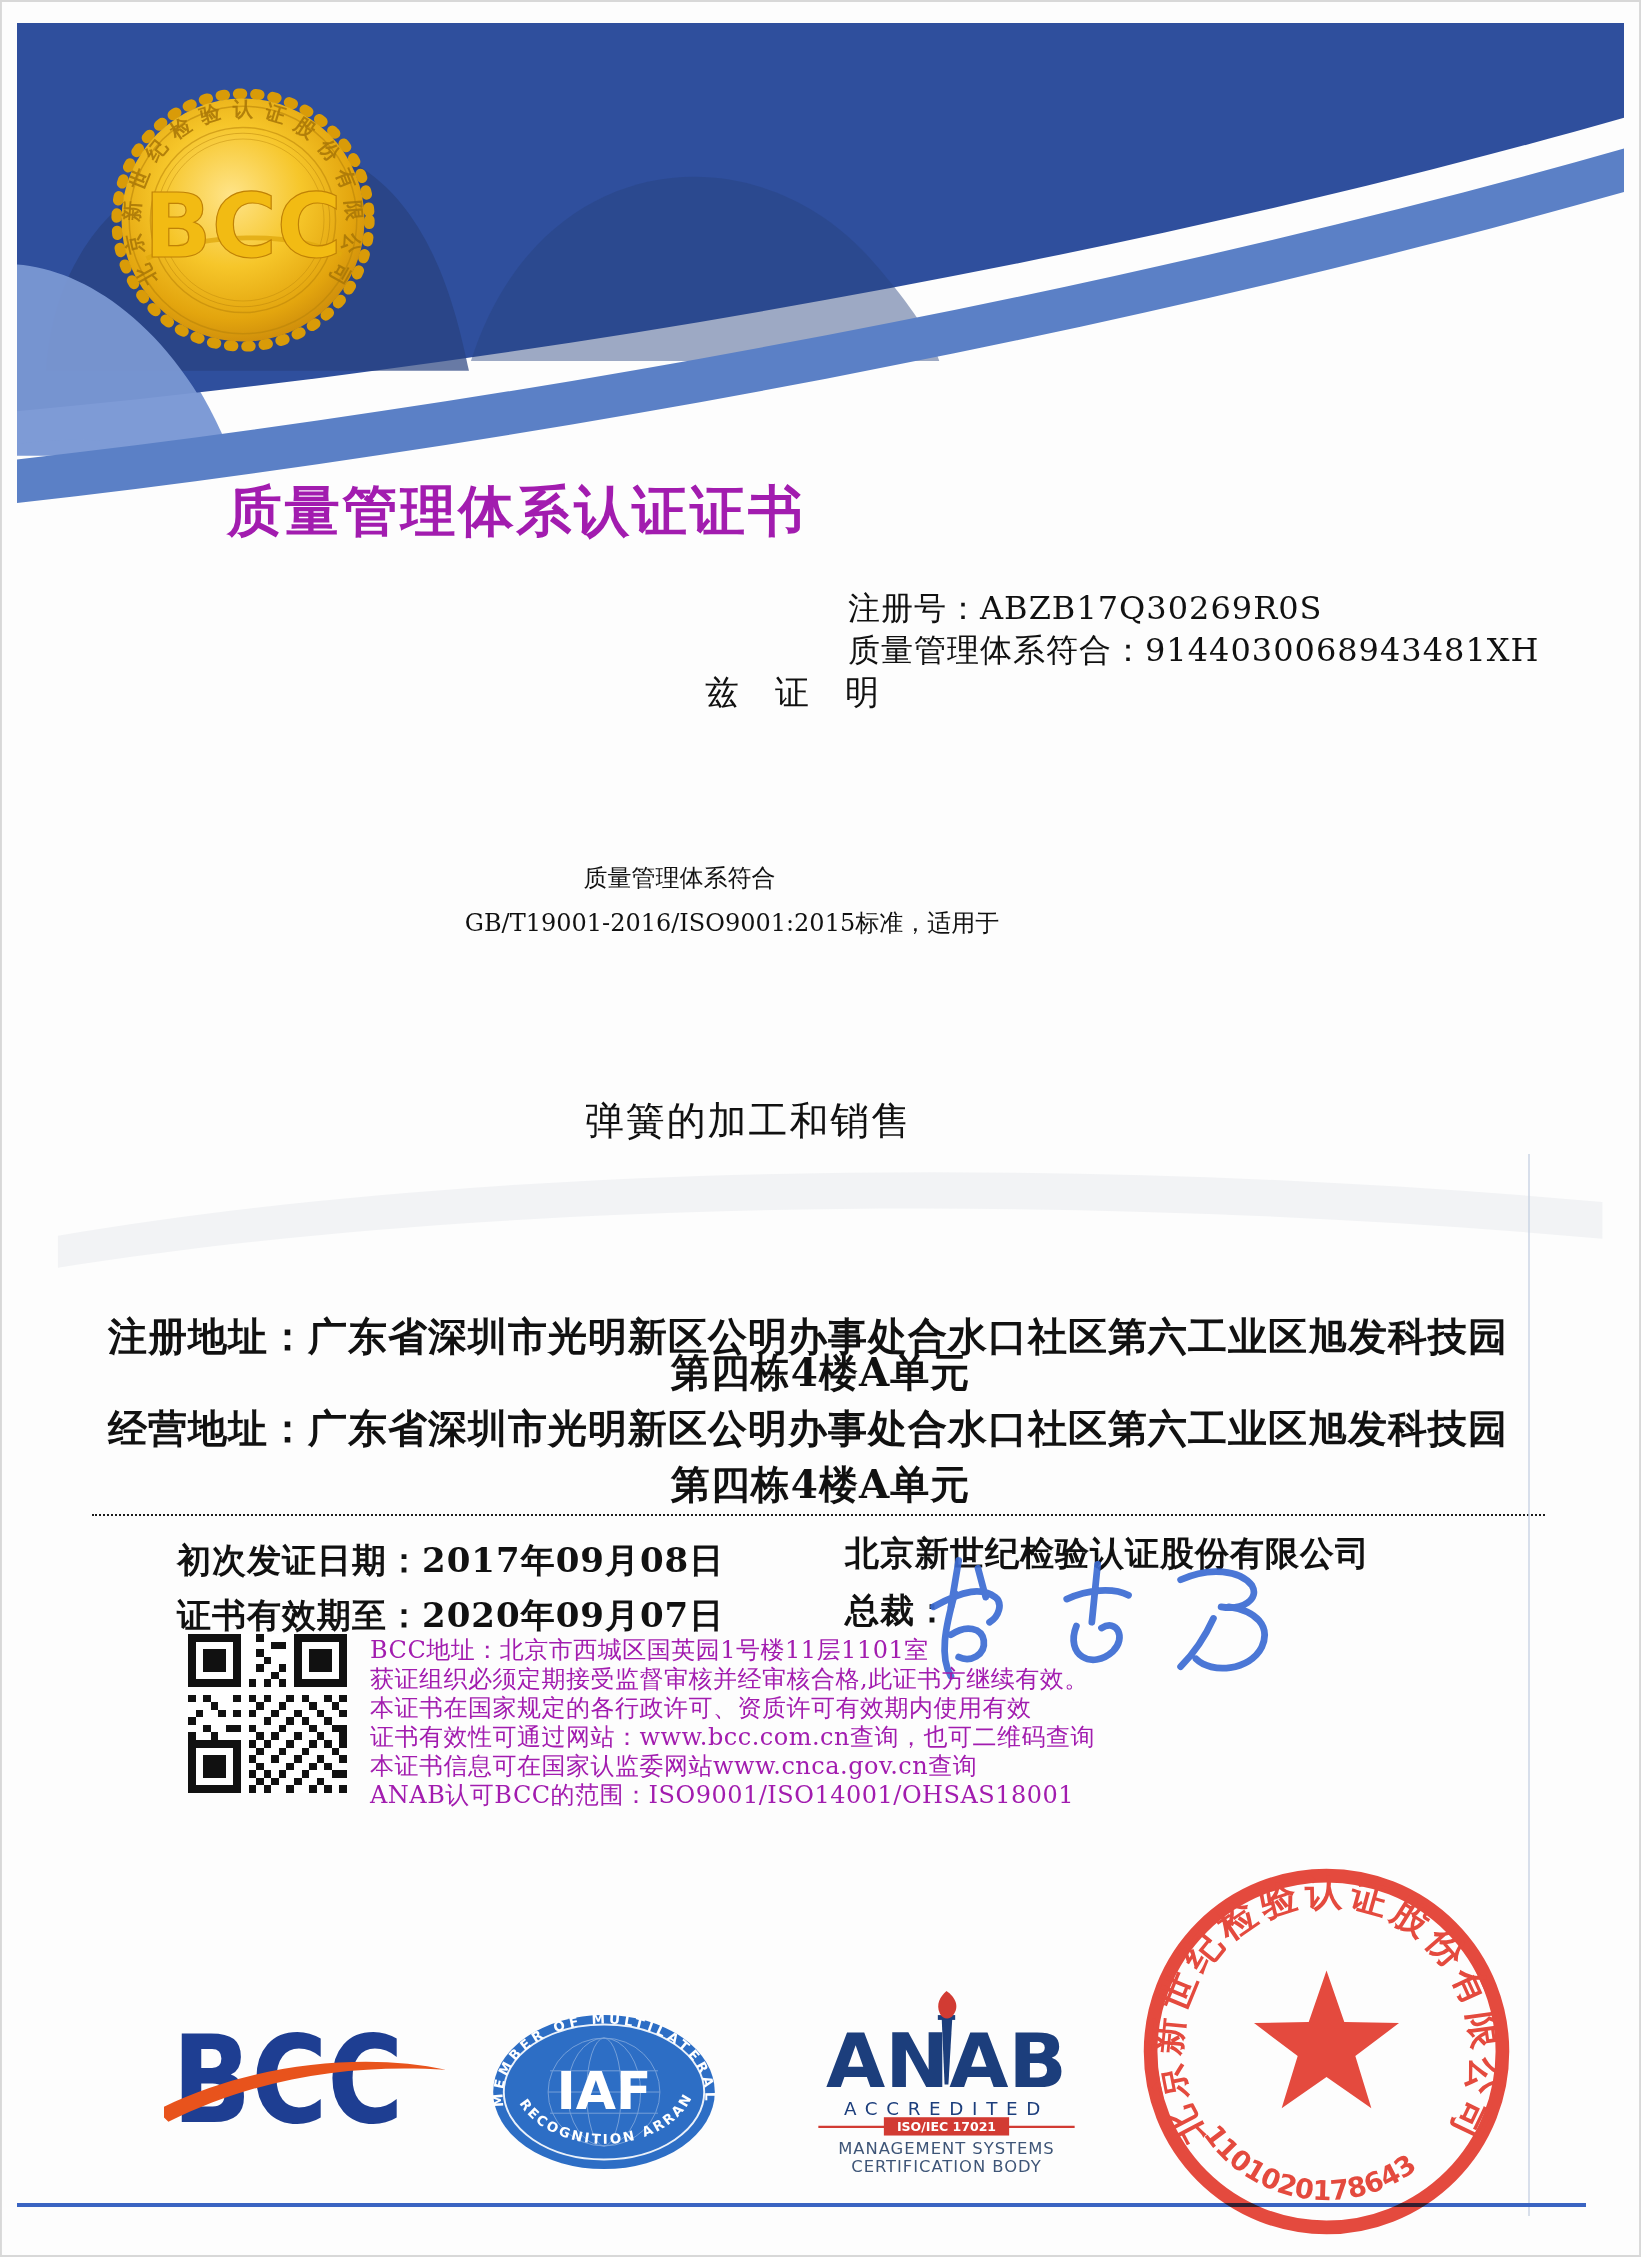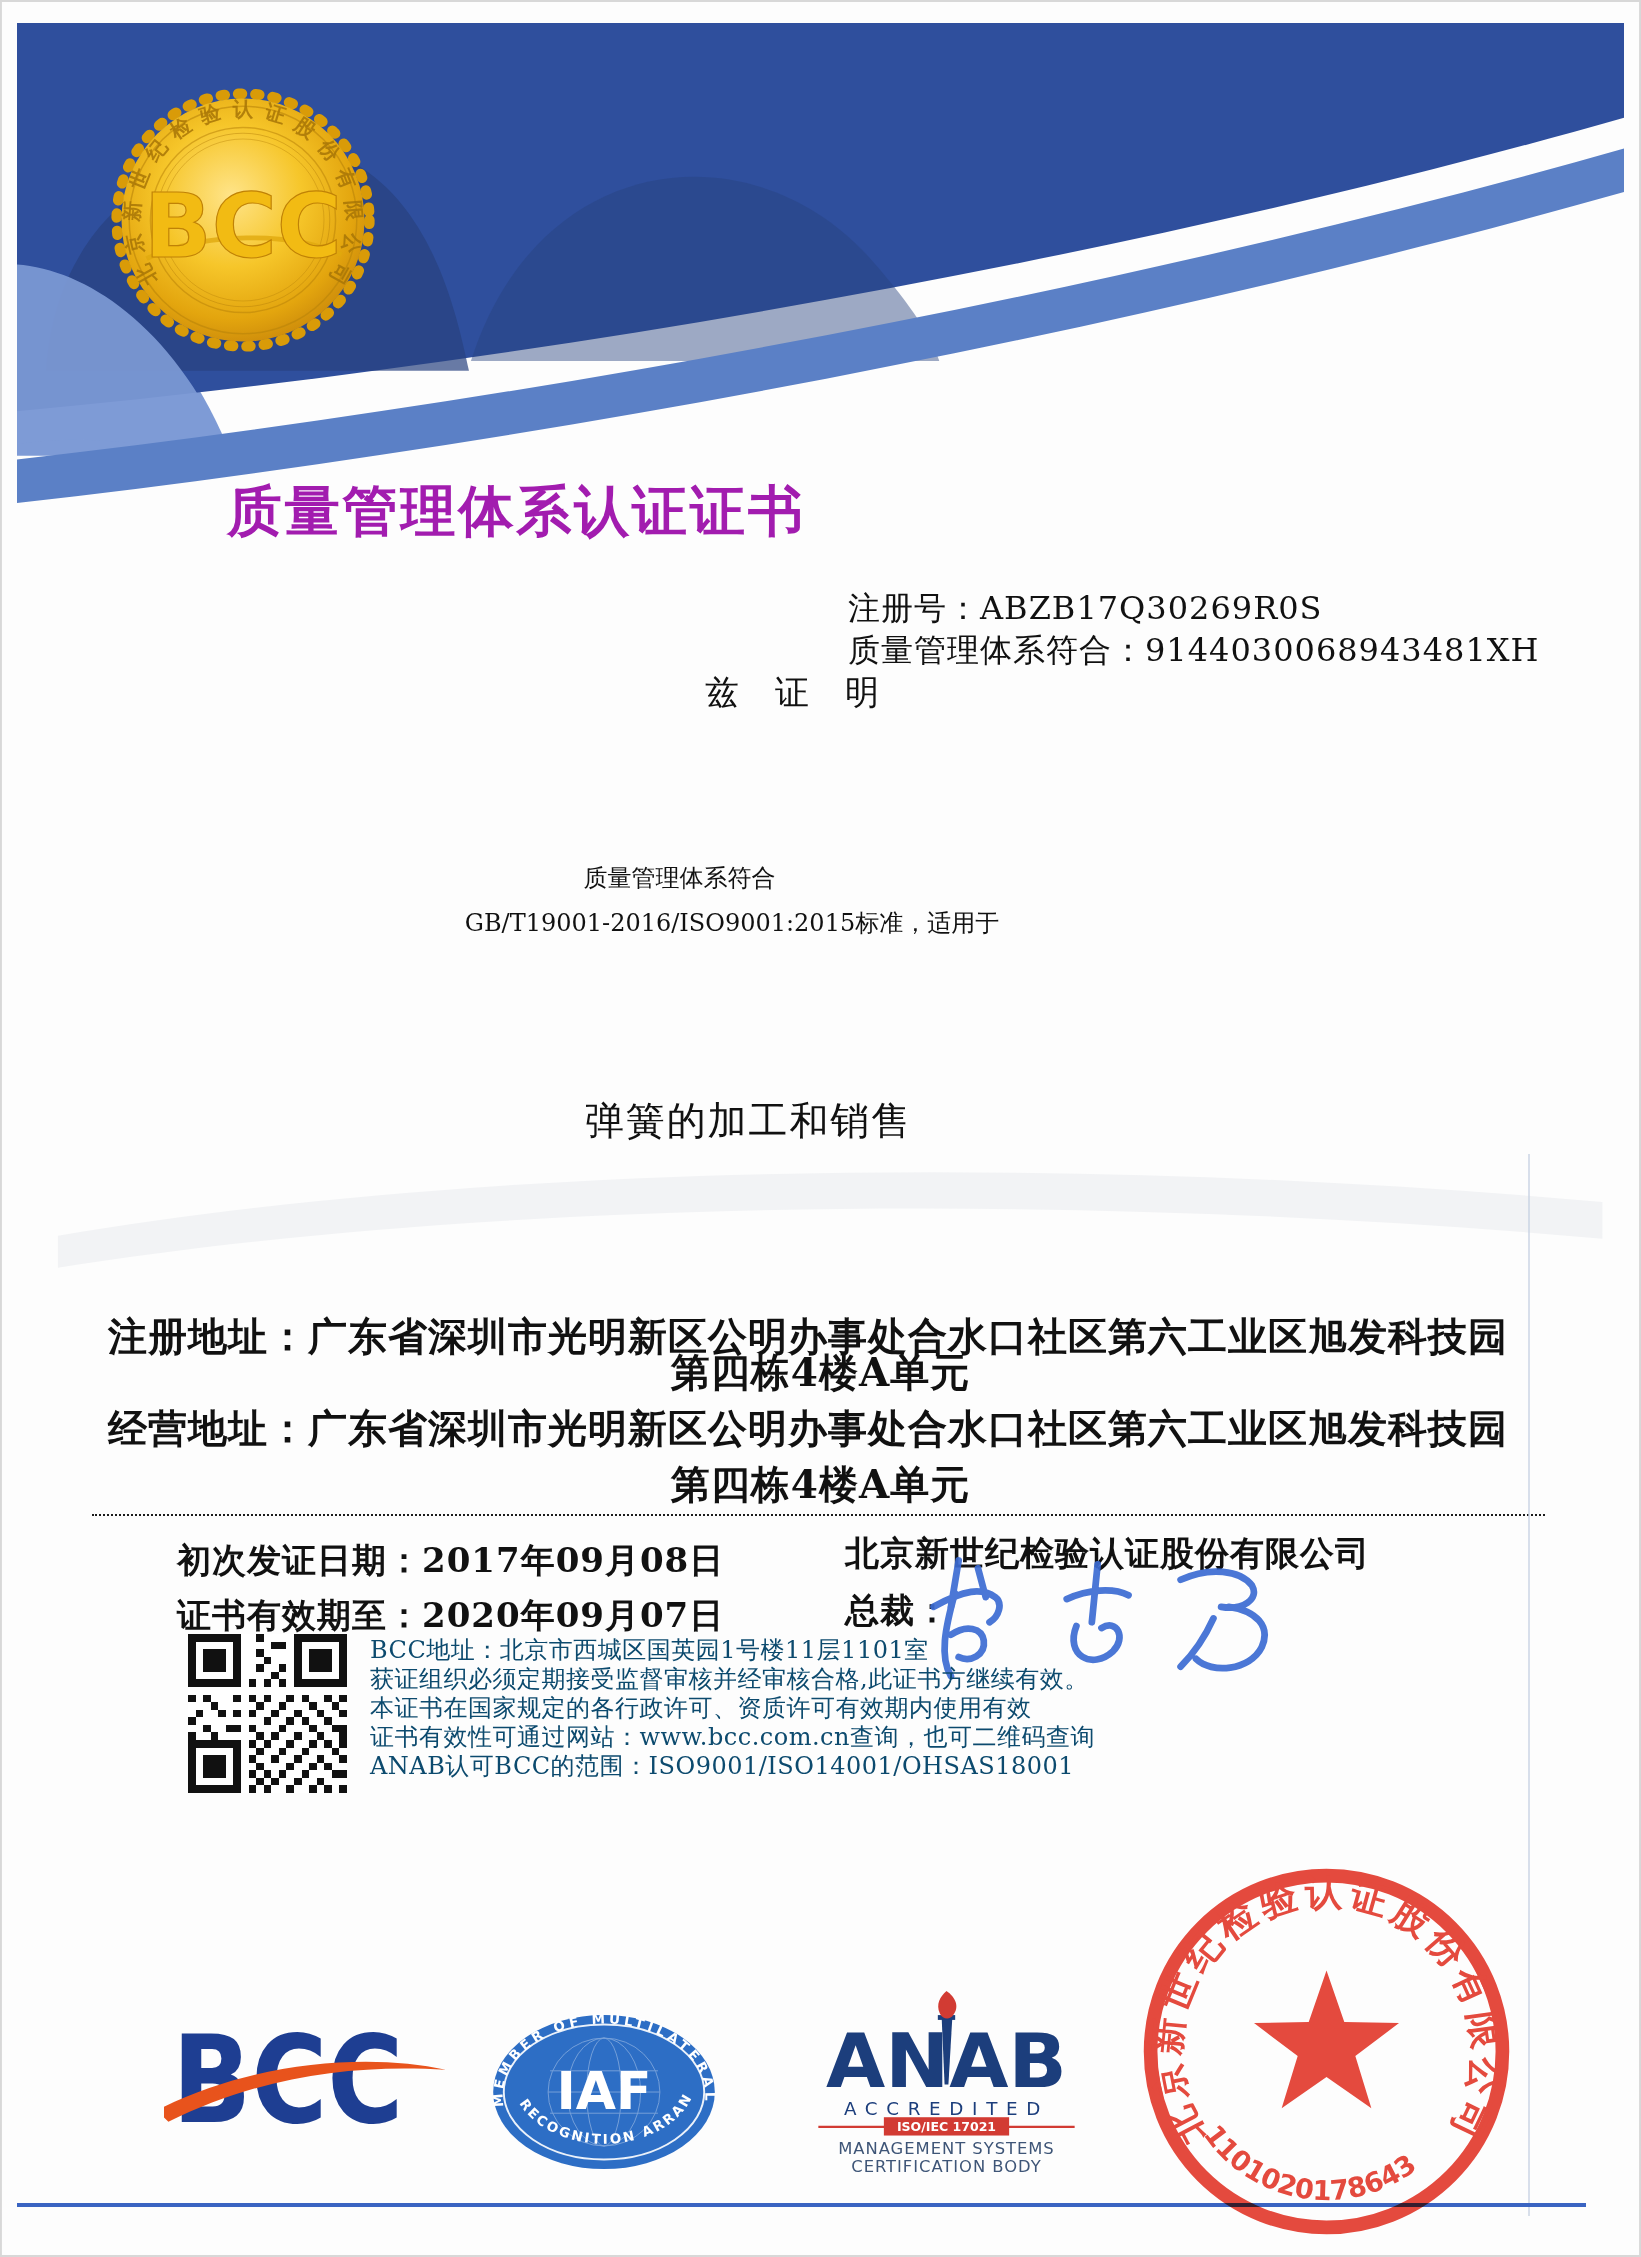--- a/index.html
+++ b/index.html
@@ -13,21 +13,21 @@
   .ctr{text-align:center;}
   .title{font-size:55px;font-weight:bold;letter-spacing:2.9px;color:#a21caf;}
   .reg{font-size:32px;letter-spacing:1px;}
   .certify{font-size:34px;letter-spacing:12.6px;}
   .company{font-size:49px;font-weight:bold;letter-spacing:4.8px;}
   .mid{font-size:24px;}
   .scope{font-size:39px;letter-spacing:1.9px;}
   .addr{font-size:39px;font-weight:700;letter-spacing:1px;}
   .meta{font-size:34px;font-weight:700;letter-spacing:1px;}
   .dotted{border-top:2.9px dotted #1c1c1c;height:0;}
-  .fineprint{font-size:24px;line-height:29px;letter-spacing:0.5px;color:#0c4a6e;}
+  .fineprint{font-size:24px;line-height:29px;letter-spacing:0.5px;color:#a21caf;}
   .scanline{background:#c8d2e2;opacity:.7;}
   .bottomline{background:#3a64c2;}
   svg text{font-family:"DejaVu Sans","Liberation Sans",sans-serif;}
 </style>
 </head>
 <body>
 
 <div class="page">
 
   <svg class="abs" style="left:17.4px;top:23px;" width="1607" height="483" viewBox="0 0 1664 500">
@@ -131,20 +131,21 @@
         <rect x="16" y="128" width="24" height="24"></rect>
       <path d="M72 0h8v8h-8zM88 8h8v8h-8zM96 8h8v8h-8zM72 16h8v8h-8zM80 24h8v8h-8zM96 32h8v8h-8zM72 32h8v8h-8zM88 40h8v8h-8zM64 48h8v8h-8zM80 48h8v8h-8zM96 48h8v8h-8zM48 64h8v8h-8zM48 80h8v8h-8zM48 96h8v8h-8zM0 64h8v8h-8zM16 64h8v8h-8zM24 72h8v8h-8zM8 80h8v8h-8zM32 80h8v8h-8zM0 88h8v8h-8zM16 96h8v8h-8zM40 96h8v8h-8zM24 104h8v8h-8zM0 104h8v8h-8zM64 64h8v8h-8zM80 64h8v8h-8zM104 64h8v8h-8zM120 64h8v8h-8zM144 64h8v8h-8zM160 64h8v8h-8zM72 72h8v8h-8zM96 72h8v8h-8zM128 72h8v8h-8zM152 72h8v8h-8zM64 80h8v8h-8zM88 80h8v8h-8zM112 80h8v8h-8zM136 80h8v8h-8zM160 80h8v8h-8zM80 88h8v8h-8zM104 88h8v8h-8zM120 88h8v8h-8zM144 88h8v8h-8zM64 96h8v8h-8zM96 96h8v8h-8zM128 96h8v8h-8zM152 96h8v8h-8zM160 96h8v8h-8zM72 104h8v8h-8zM88 104h8v8h-8zM112 104h8v8h-8zM136 104h8v8h-8zM160 104h8v8h-8zM64 112h8v8h-8zM80 112h8v8h-8zM104 112h8v8h-8zM128 112h8v8h-8zM144 112h8v8h-8zM160 112h8v8h-8zM72 120h8v8h-8zM96 120h8v8h-8zM120 120h8v8h-8zM152 120h8v8h-8zM64 128h8v8h-8zM88 128h8v8h-8zM112 128h8v8h-8zM136 128h8v8h-8zM160 128h8v8h-8zM72 136h8v8h-8zM104 136h8v8h-8zM128 136h8v8h-8zM144 136h8v8h-8zM64 144h8v8h-8zM80 144h8v8h-8zM96 144h8v8h-8zM120 144h8v8h-8zM152 144h8v8h-8zM160 144h8v8h-8zM72 152h8v8h-8zM88 152h8v8h-8zM112 152h8v8h-8zM136 152h8v8h-8zM64 160h8v8h-8zM80 160h8v8h-8zM104 160h8v8h-8zM128 160h8v8h-8zM144 160h8v8h-8zM160 160h8v8h-8z"></path>
     </g>
   </svg>
 
   <div class="abs fineprint" style="left:370px;top:1636px;width:753px;">
     <div>BCC地址：北京市西城区国英园1号楼11层1101室</div>
     <div>获证组织必须定期接受监督审核并经审核合格,此证书方继续有效。</div>
     <div>本证书在国家规定的各行政许可、资质许可有效期内使用有效</div>
     <div>证书有效性可通过网站：www.bcc.com.cn查询，也可二维码查询</div>
+    <div>本证书信息可在国家认监委网站www.cnca.gov.cn查询</div>
     <div>ANAB认可BCC的范围：ISO9001/ISO14001/OHSAS18001</div>
   </div>
 
   <div class="abs scanline" style="left:1528px;top:1154px;width:1.9px;height:1062px;"></div>
 
   <svg class="abs" style="left:164px;top:2014px;" width="290" height="130" viewBox="0 0 300 135">
     <text x="128" y="112" text-anchor="middle" font-size="125" font-weight="800" fill="#1e3e92" textLength="240" lengthAdjust="spacingAndGlyphs">BCC</text>
     <path d="M-8,100 C90,50 210,40 292,58 C200,52 100,64 4,112 Z" fill="#e8531c"></path>
   </svg>
 

